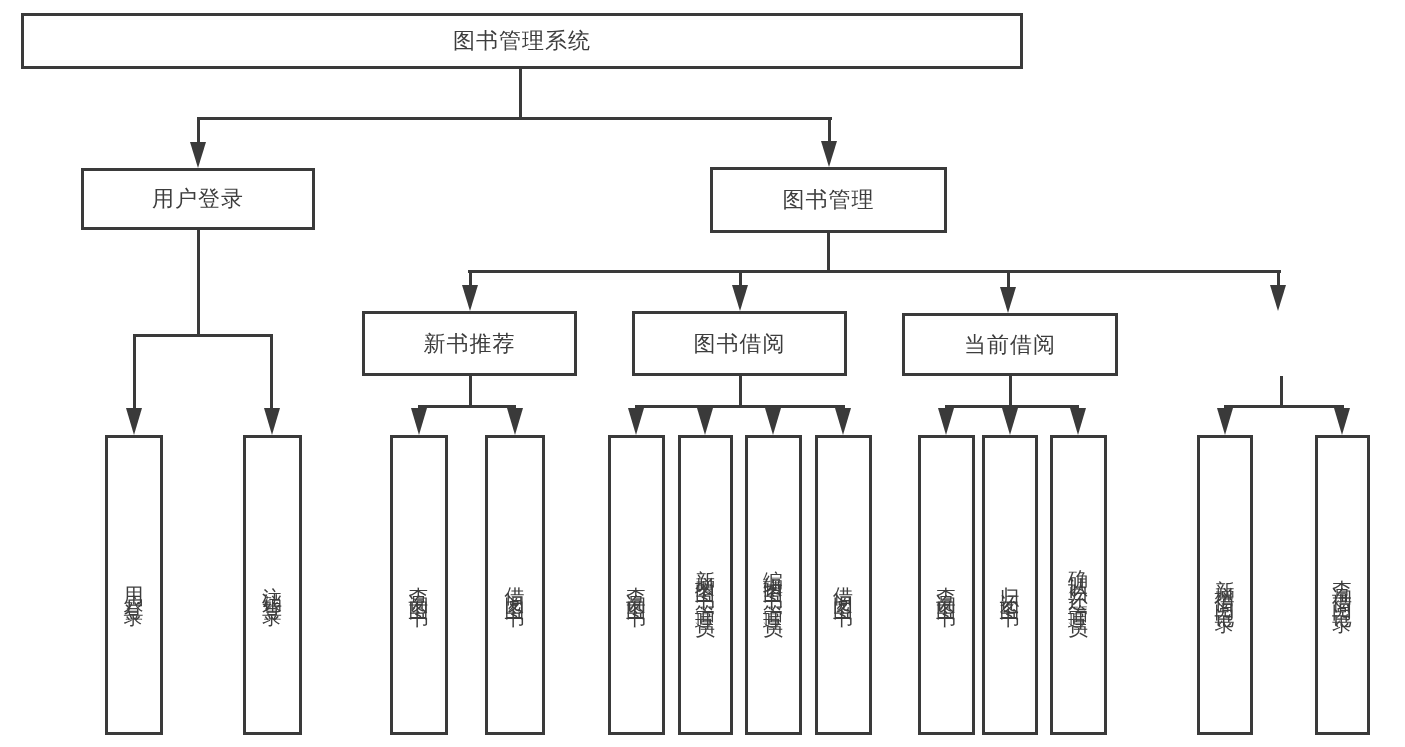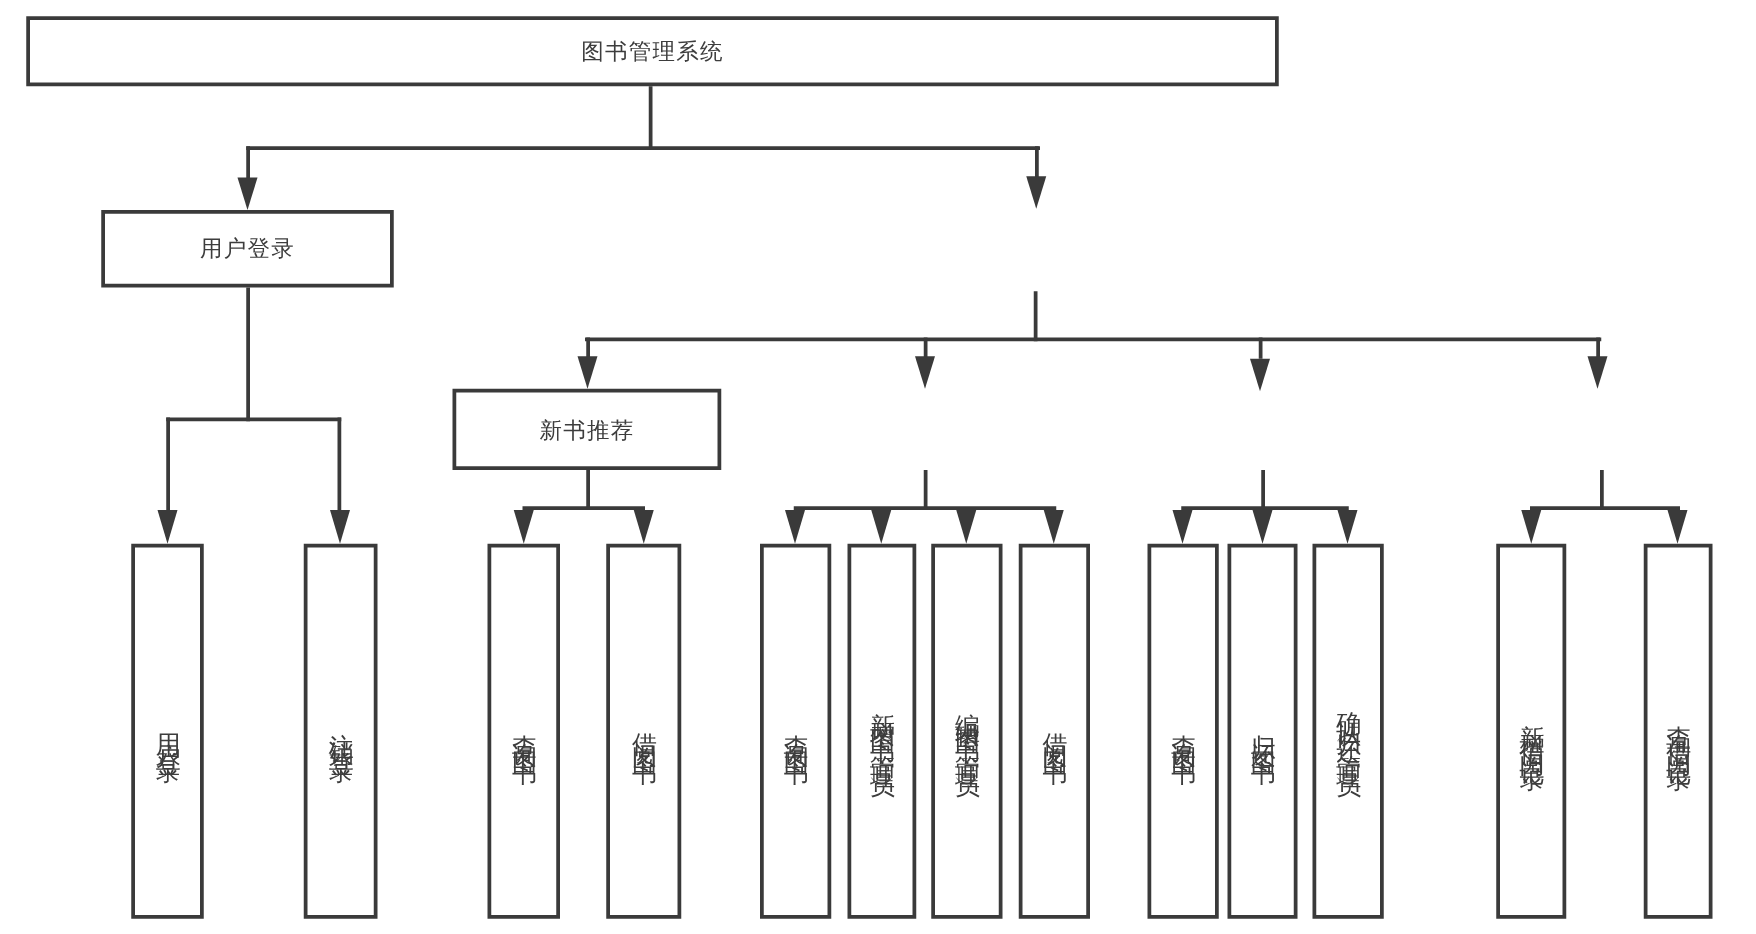--- a/index.html
+++ b/index.html
@@ -3,21 +3,21 @@
 <meta charset="utf-8">
 <style>
   html,body{margin:0;padding:0;background:#ffffff;}
   #canvas{
     position:relative;width:1405px;height:747px;background:#ffffff;
     font-family:"Liberation Sans","DejaVu Sans",sans-serif;overflow:hidden;
   }
   .hbox{
     position:absolute;box-sizing:border-box;border:3px solid #3a3a3a;background:#ffffff;
     display:flex;align-items:center;justify-content:center;
-    font-size:18px;color:#3d3d3d;letter-spacing:1px;
+    font-size:22px;color:#3d3d3d;letter-spacing:1px;
   }
   .vbox{
     position:absolute;box-sizing:border-box;border:3px solid #3a3a3a;background:#ffffff;
     top:435px;height:300px;display:flex;align-items:center;justify-content:center;
   }
   .vtext{
     writing-mode:vertical-rl;text-orientation:mixed;
     font-size:20px;color:#3d3d3d;letter-spacing:7px;line-height:1;white-space:nowrap;
   }
   .vline{position:absolute;width:3px;background:#3a3a3a;}
@@ -38,23 +38,32 @@
 
 <div id="canvas">
 
   <div class="hbox" style="left:21px;top:13px;width:1002px;height:56px;">
     <span>图书管理系统</span>
   </div>
 
   <div class="hbox" style="left:81px;top:168px;width:234px;height:62px;">
     <span>用户登录</span>
   </div>
+  <div class="hbox" style="left:710px;top:167px;width:237px;height:66px;">
+    <span>图书管理</span>
+  </div>
 
   <div class="hbox" style="left:362px;top:311px;width:215px;height:65px;">
     <span>新书推荐</span>
+  </div>
+  <div class="hbox" style="left:632px;top:311px;width:215px;height:65px;">
+    <span>图书借阅</span>
+  </div>
+  <div class="hbox" style="left:902px;top:313px;width:216px;height:63px;">
+    <span>当前借阅</span>
   </div>
 
   <div class="vbox" style="left:105px;width:58px;">
     <span class="vtext">用户登录</span>
   </div>
   <div class="vbox" style="left:243px;width:59px;">
     <span class="vtext">注销登录</span>
   </div>
   <div class="vbox" style="left:390px;width:58px;">
     <span class="vtext">查询图书</span>

